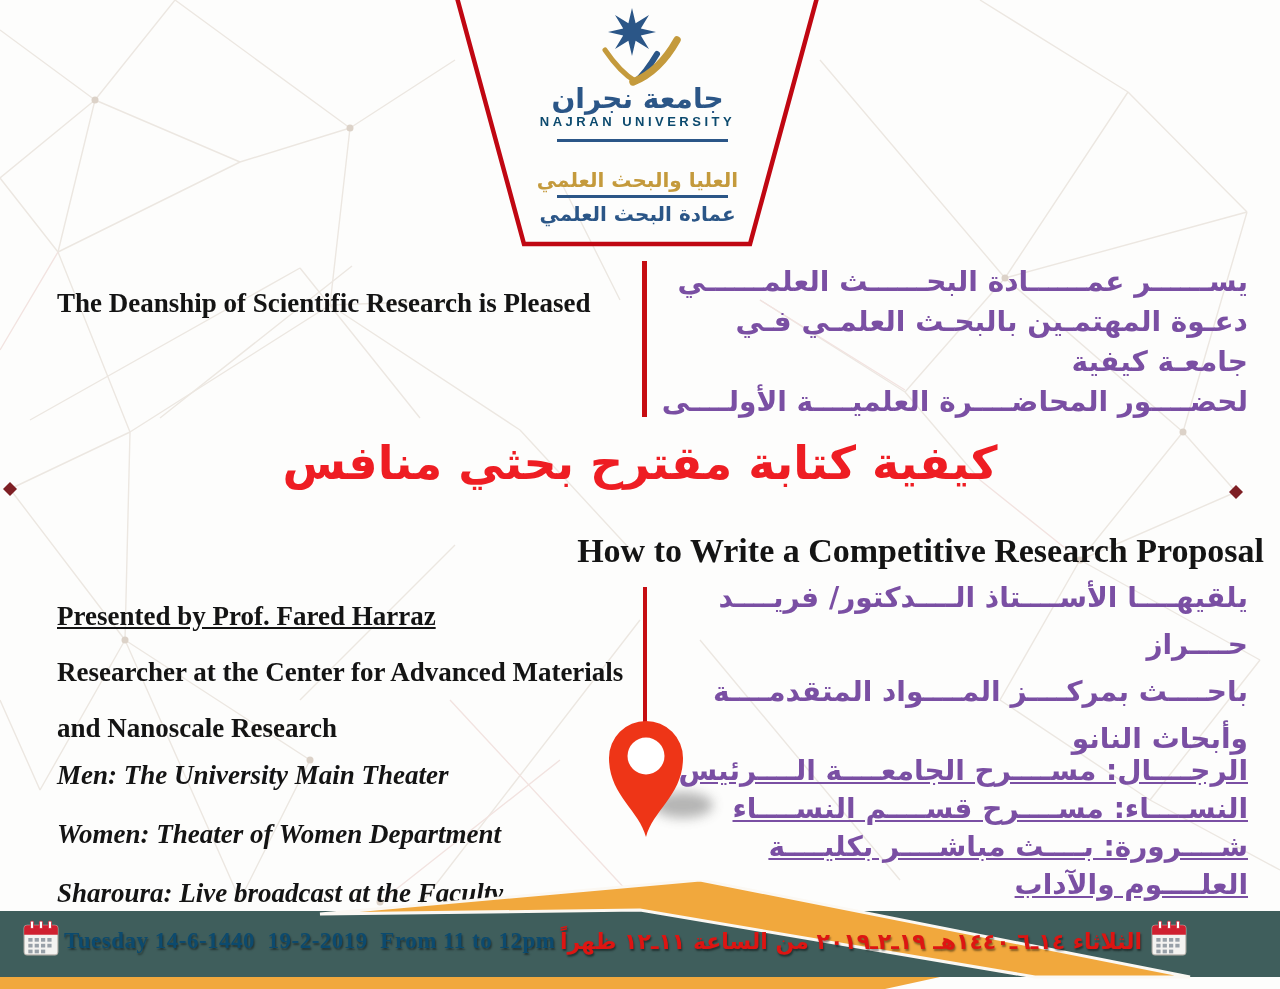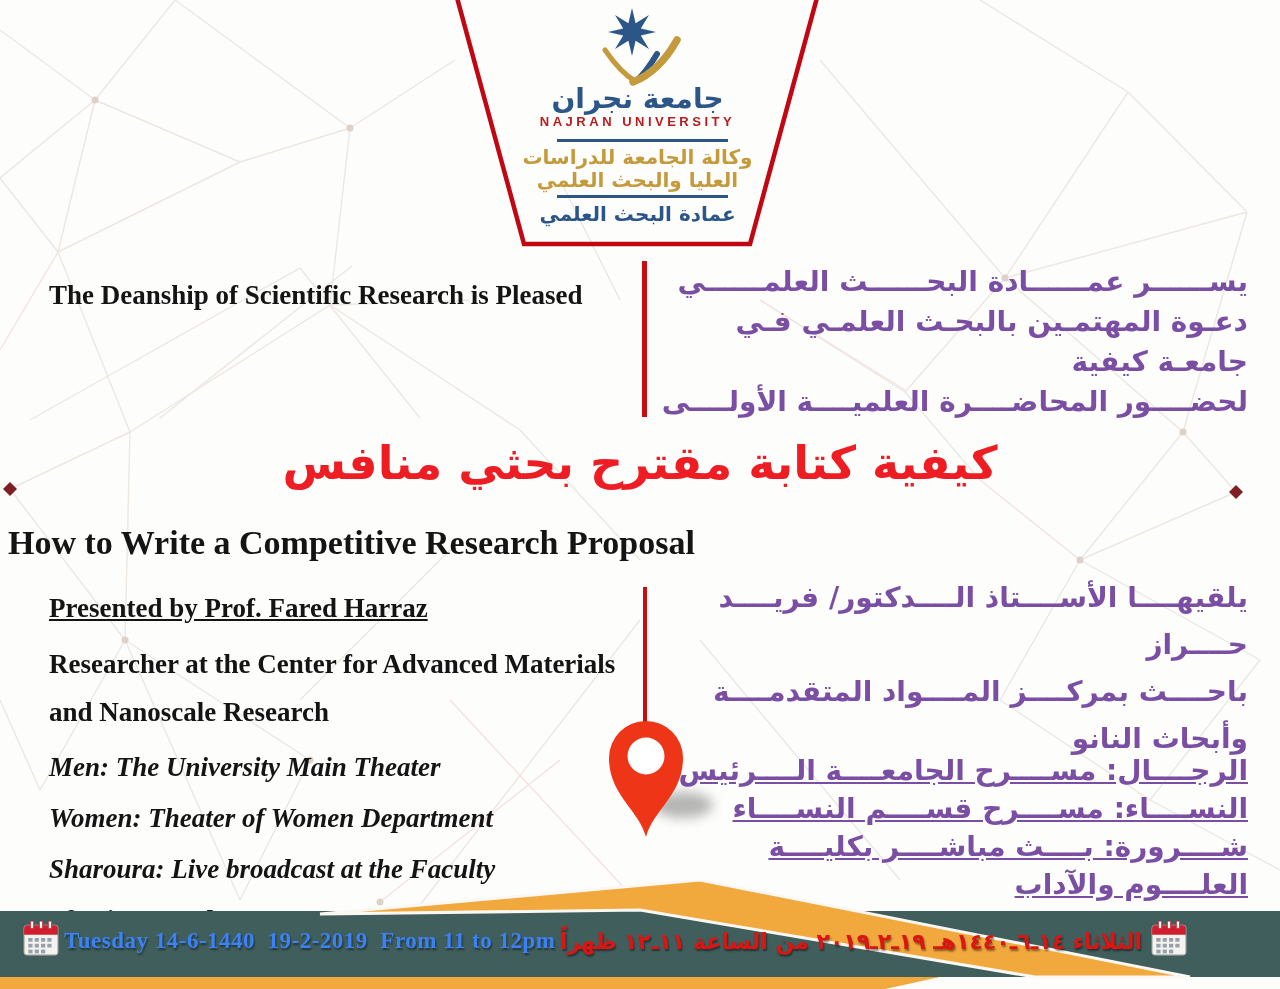--- a/index.html
+++ b/index.html
@@ -7,54 +7,54 @@
     position:relative; width:1280px; height:989px;
     background:#fdfdfc; overflow:hidden;
     font-family:"Liberation Serif", serif;
   }
   svg.layer { position:absolute; left:0; top:0; }
 
   
   .logo { position:absolute; left:455px; top:0; width:365px; height:250px; }
   .logo .abs { position:absolute; left:0; right:0; text-align:center; }
   .logo-ar   { top:82px;  font:bold 28px "DejaVu Sans", sans-serif; color:#2B5687; }
-  .logo-en   { top:114px; font:bold 13px "Liberation Sans", sans-serif; letter-spacing:3.5px; color:#b91c1c; }
+  .logo-en   { top:114px; font:bold 13px "Liberation Sans", sans-serif; letter-spacing:3.5px; color:#0c4a6e; }
   .logo-rule { position:absolute; left:102px; width:171px; height:3px; background:#2B5687; }
   .rule1 { top:139px; } .rule2 { top:195px; }
   .gold-line { font:bold 20px "DejaVu Sans", sans-serif; color:#C49A3C; }
   .gold1 { top:145px; } .gold2 { top:168px; }
   .deanship { top:202px; font:bold 20px "DejaVu Sans", sans-serif; color:#2B5687; }
 
   
   .en-block { position:absolute; left:45px; color:#141414; font-weight:bold; }
-  .en-block p { margin:4px; font-size:27px; }
+  .en-block p { margin:12px; font-size:27px; }
   .p1en { top:266px; } .p1en p { line-height:50px; }
   .p2en { top:582px; } .p2en p { line-height:44px; } .p2en p.gap { margin-bottom:12px;text-decoration:underline; }
   .p3en { top:740px; } .p3en p { line-height:47px;font-style:italic; }
 
   .ar-block { position:absolute; right:32px; width:600px; text-align:right;
               font-family:"DejaVu Sans", sans-serif; font-weight:bold; color:#7A4FA3; }
   .ar-block p { margin:0; font-size:28px; }
   .p1ar { top:262px; } .p1ar p { line-height:40px; }
   .p2ar { top:574px; } .p2ar p { line-height:47px; }
   .p3ar { top:752px; } .p3ar p { line-height:38px;text-decoration:underline; }
 
   .title-ar { position:absolute; left:0; right:0; top:436px; margin:0; text-align:center;
               font:bold 46px "DejaVu Sans", sans-serif; color:#EE1D23; }
-  .title-en { position:absolute; left:0; right:0; top:516px; margin:8px; text-align:left;
+  .title-en { position:absolute; left:0; right:0; top:516px; margin:16px; text-align:right;
               font:bold 34px "Liberation Serif", serif; color:#141414; }
 
   .divider1   { position:absolute; left:642px; top:261px; width:5px; height:156px; background:#C60D12; }
   .pin-string { position:absolute; left:643px; top:587px; width:4px; height:136px; background:#C60D12; }
   .pin-svg    { position:absolute; left:595px; top:700px; }
 
   
   .footer-svg { position:absolute; left:0; top:880px; }
   .date-en { position:absolute; left:64px; top:928px; font:bold 23px "Liberation Serif", serif;
-             color:#3b82f6; letter-spacing:.5px; text-shadow:1px 2px 2px rgba(0,0,0,.45); white-space:nowrap; }
+             color:#0c4a6e; letter-spacing:.5px; text-shadow:1px 2px 2px rgba(0,0,0,.45); white-space:nowrap; }
   .date-ar { position:absolute; right:138px; top:929px; font:bold 22px "DejaVu Sans", sans-serif;
              color:#DD1512; text-shadow:1px 2px 2px rgba(0,0,0,.45); white-space:nowrap; }
   .cal { position:absolute; top:919px; width:38px; height:38px; }
   .cal-left  { left:22px; }
   .cal-right { left:1150px; }
 </style>
 </head>
 <body>
 
 <div class="poster">
@@ -102,21 +102,20 @@
                L177,56 L173.4,40.8 L160,49 L168.2,35.6 L153,32 L168.2,28.4 L160,15 L173.4,23.2 Z"></path>
       <g fill="none" stroke-linecap="round">
         <path d="M150,50 Q165,72 180,81" stroke="#C49A3C" stroke-width="5"></path>
         <path d="M202,54 Q190,74 181,81" stroke="#2B5687" stroke-width="6"></path>
         <path d="M222,40 Q204,72 178,82" stroke="#C49A3C" stroke-width="7.5"></path>
       </g>
     </svg>
     <div class="abs logo-ar">جامعة نجران</div>
     <div class="abs logo-en">NAJRAN UNIVERSITY</div>
     <div class="logo-rule rule1"></div>
-    <div class="abs gold-line gold1" dir="rtl">وكالة الجامعة للدراسات</div>
     <div class="abs gold-line gold2" dir="rtl">العليا والبحث العلمي</div>
     <div class="logo-rule rule2"></div>
     <div class="abs deanship" dir="rtl">عمادة البحث العلمي</div>
   </div>
 
   <div class="en-block p1en">
     <p>The Deanship of Scientific Research is Pleased</p>
   </div>
   <div class="divider1"></div>
   <div class="ar-block p1ar" dir="rtl">

